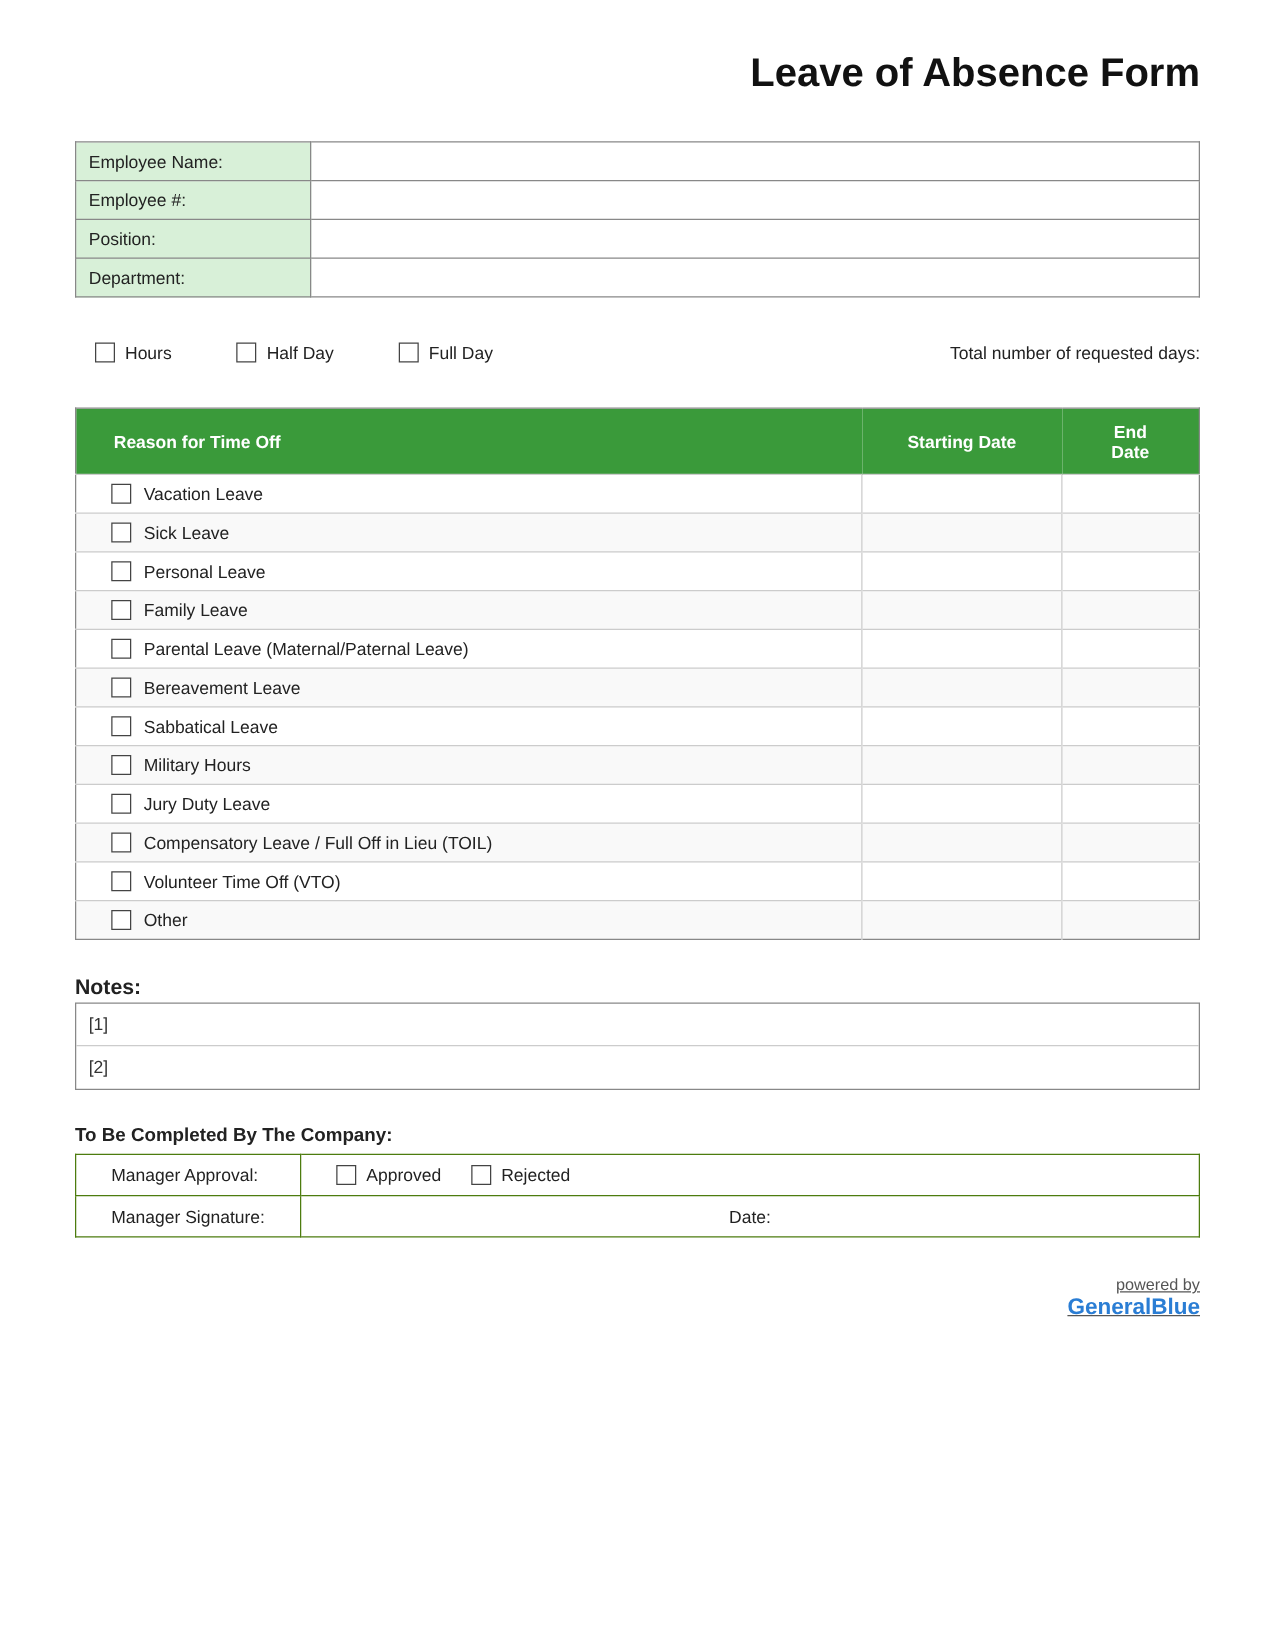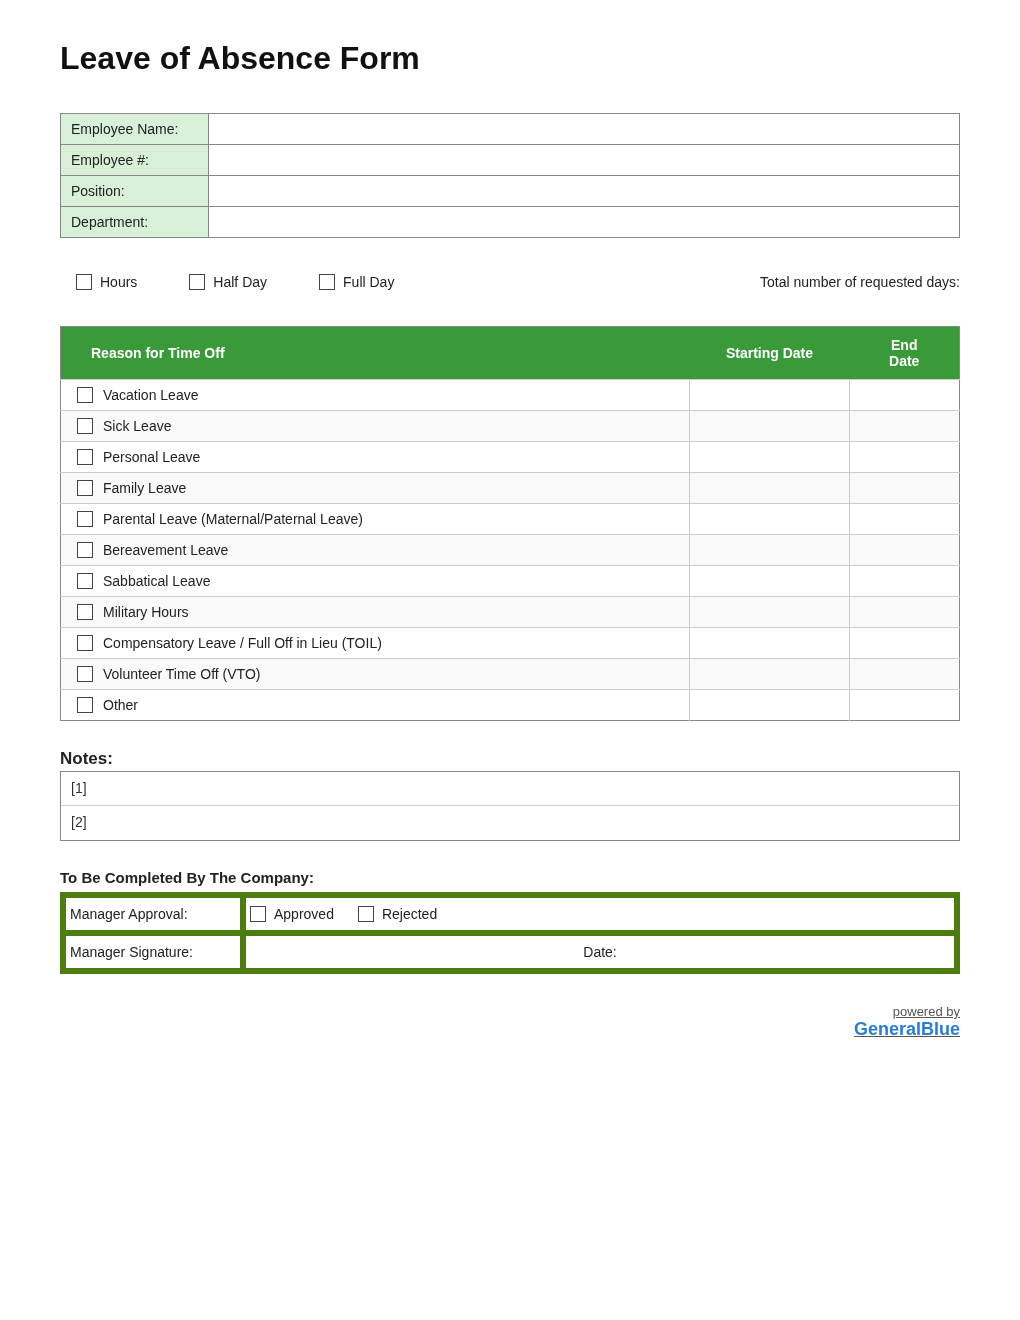--- a/index.html
+++ b/index.html
@@ -12,21 +12,21 @@
       background: #ffffff;
       font-family: Arial, sans-serif;
       font-size: 14px;
       color: #222;
       width: 1020px;
       min-height: 1320px;
       padding: 40px 60px 40px 60px;
     }
 
     .page-title {
-      text-align: left;
+      text-align: right;
       font-size: 32px;
       font-weight: bold;
       margin-bottom: 36px;
       color: #111;
     }
 
     
     .employee-table {
       width: 100%;
       border-collapse: collapse;
@@ -34,21 +34,21 @@
       border: 1.5px solid #888;
     }
 
     .employee-table tr td {
       border: 1px solid #888;
       padding: 7px 10px;
     }
 
     .employee-table tr td:first-child {
       background-color: #d8f0d8;
-      width: 148px;
+      width: 188px;
       font-weight: normal;
       color: #222;
     }
 
     .employee-table tr td:last-child {
       width: calc(100% - 160px);
     }
 
     
     .duration-row {
@@ -101,21 +101,21 @@
       width: 160px;
     }
 
     .reasons-table thead tr td:nth-child(3) {
       text-align: center;
       width: 110px;
     }
 
     .reasons-table tbody tr td {
       border-top: 1px solid #ccc;
-      padding: 7px 16px;
+      padding: 7px 28px;
       vertical-align: middle;
     }
 
     .reasons-table tbody tr:nth-child(even) {
       background-color: #f9f9f9;
     }
 
     .reason-item {
       display: flex;
       align-items: center;
@@ -161,22 +161,22 @@
       margin-bottom: 6px;
     }
 
     .company-table {
       width: 100%;
       border-collapse: collapse;
       border: 1.5px solid #888;
     }
 
     .company-table tr td {
-      border: 6px solid #4d7c0f;
-      padding: 8px 4px;
+      border: 1px solid #4d7c0f;
+      padding: 8px 28px;
     }
 
     .company-table tr td:first-child {
       width: 180px;
       color: #222;
     }
 
     .approval-options {
       display: flex;
       align-items: center;
@@ -342,20 +342,30 @@
             <span>Military Hours</span>
           </div>
         </td>
         <td style="width: 160px; border-left: 1px solid rgb(204, 204, 204);"></td>
         <td style="width: 110px; border-left: 1px solid rgb(204, 204, 204);"></td>
       </tr>
       <tr>
         <td>
           <div class="reason-item">
             <span class="checkbox-box"></span>
+            <span>Jury Duty Leave</span>
+          </div>
+        </td>
+        <td style="width: 160px; border-left: 1px solid rgb(204, 204, 204);"></td>
+        <td style="width: 110px; border-left: 1px solid rgb(204, 204, 204);"></td>
+      </tr>
+      <tr>
+        <td>
+          <div class="reason-item">
+            <span class="checkbox-box"></span>
             <span>Compensatory Leave / Full Off in Lieu (TOIL)</span>
           </div>
         </td>
         <td style="width: 160px; border-left: 1px solid rgb(204, 204, 204);"></td>
         <td style="width: 110px; border-left: 1px solid rgb(204, 204, 204);"></td>
       </tr>
       <tr>
         <td>
           <div class="reason-item">
             <span class="checkbox-box"></span>

